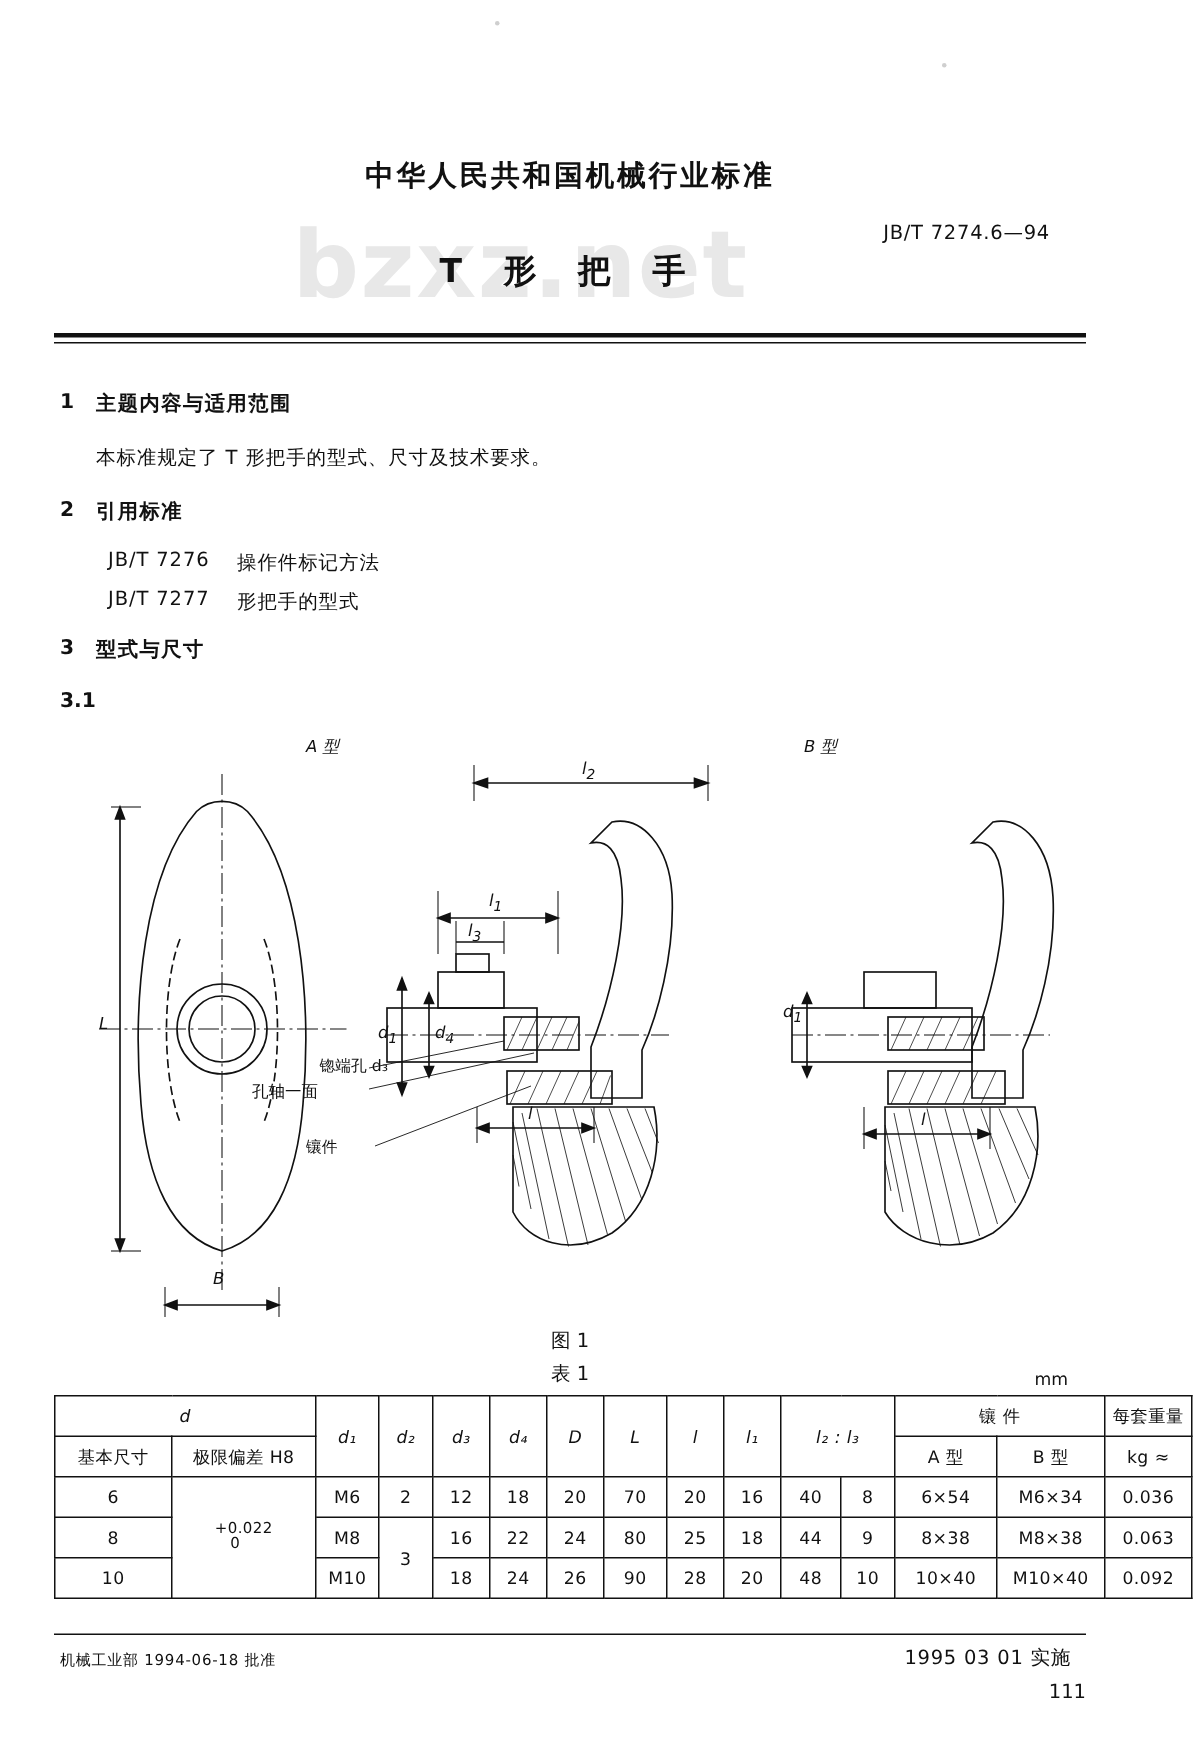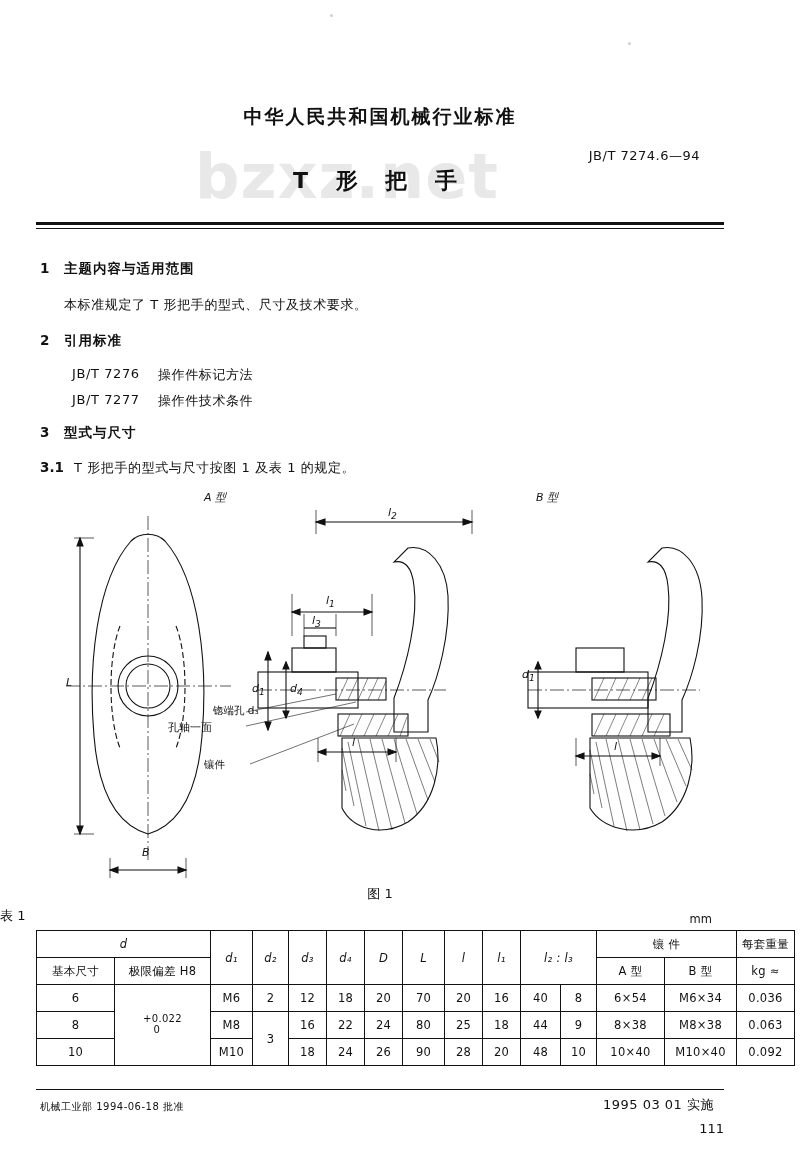--- a/index.html
+++ b/index.html
@@ -120,21 +120,21 @@
     position: absolute;
     left: 0; right: 0;
     top: 885px;
     text-align: center;
     font-size: 13px;
   }
   .tab-caption {
     position: absolute;
     left: 0; right: 0;
     top: 907px;
-    text-align: left;
+    text-align: center;
     font-size: 13px;
   }
   .unit-label {
     position: absolute;
     right: 48px;
     top: 912px;
     font-size: 11.5px;
   }
 
   
@@ -219,27 +219,26 @@
     <div class="sec-num" style="left:40px; top:260px;">1</div>
     <div class="sec-head" style="left:64px; top:260px;">主题内容与适用范围</div>
     <div class="body-line" style="left:64px; top:296px;">本标准规定了 T 形把手的型式、尺寸及技术要求。</div>
 
     <div class="sec-num" style="left:40px; top:332px;">2</div>
     <div class="sec-head" style="left:64px; top:332px;">引用标准</div>
 
     <div class="ref-line" style="left:72px; top:366px;">JB/T 7276</div>
     <div class="ref-line" style="left:158px; top:366px;">操作件标记方法</div>
     <div class="ref-line" style="left:72px; top:392px;">JB/T 7277</div>
-    <div class="ref-line" style="left:158px; top:392px;">操作件技术条件</div>
+    <div class="ref-line" style="left:158px; top:392px;">形把手的型式</div>
 
     <div class="sec-num" style="left:40px; top:424px;">3</div>
     <div class="sec-head" style="left:64px; top:424px;">型式与尺寸</div>
 
     <div class="sec-num" style="left:40px; top:459px;">3.1</div>
-    <div class="body-line" style="left:74px; top:459px;">T 形把手的型式与尺寸按图 1 及表 1 的规定。</div>
 
     <div class="figure-area">
       <svg width="728" height="420" viewBox="0 0 728 420">
         <g stroke="#111" fill="none" stroke-width="1.1">
 
           <path d="M 95 55 C 60 95, 52 180, 58 250 C 62 300, 78 338, 112 348
                    C 146 338, 162 300, 166 250 C 172 180, 164 95, 129 55
                    C 120 46, 104 46, 95 55 Z"></path>
 
           <circle cx="112" cy="200" r="30"></circle>

